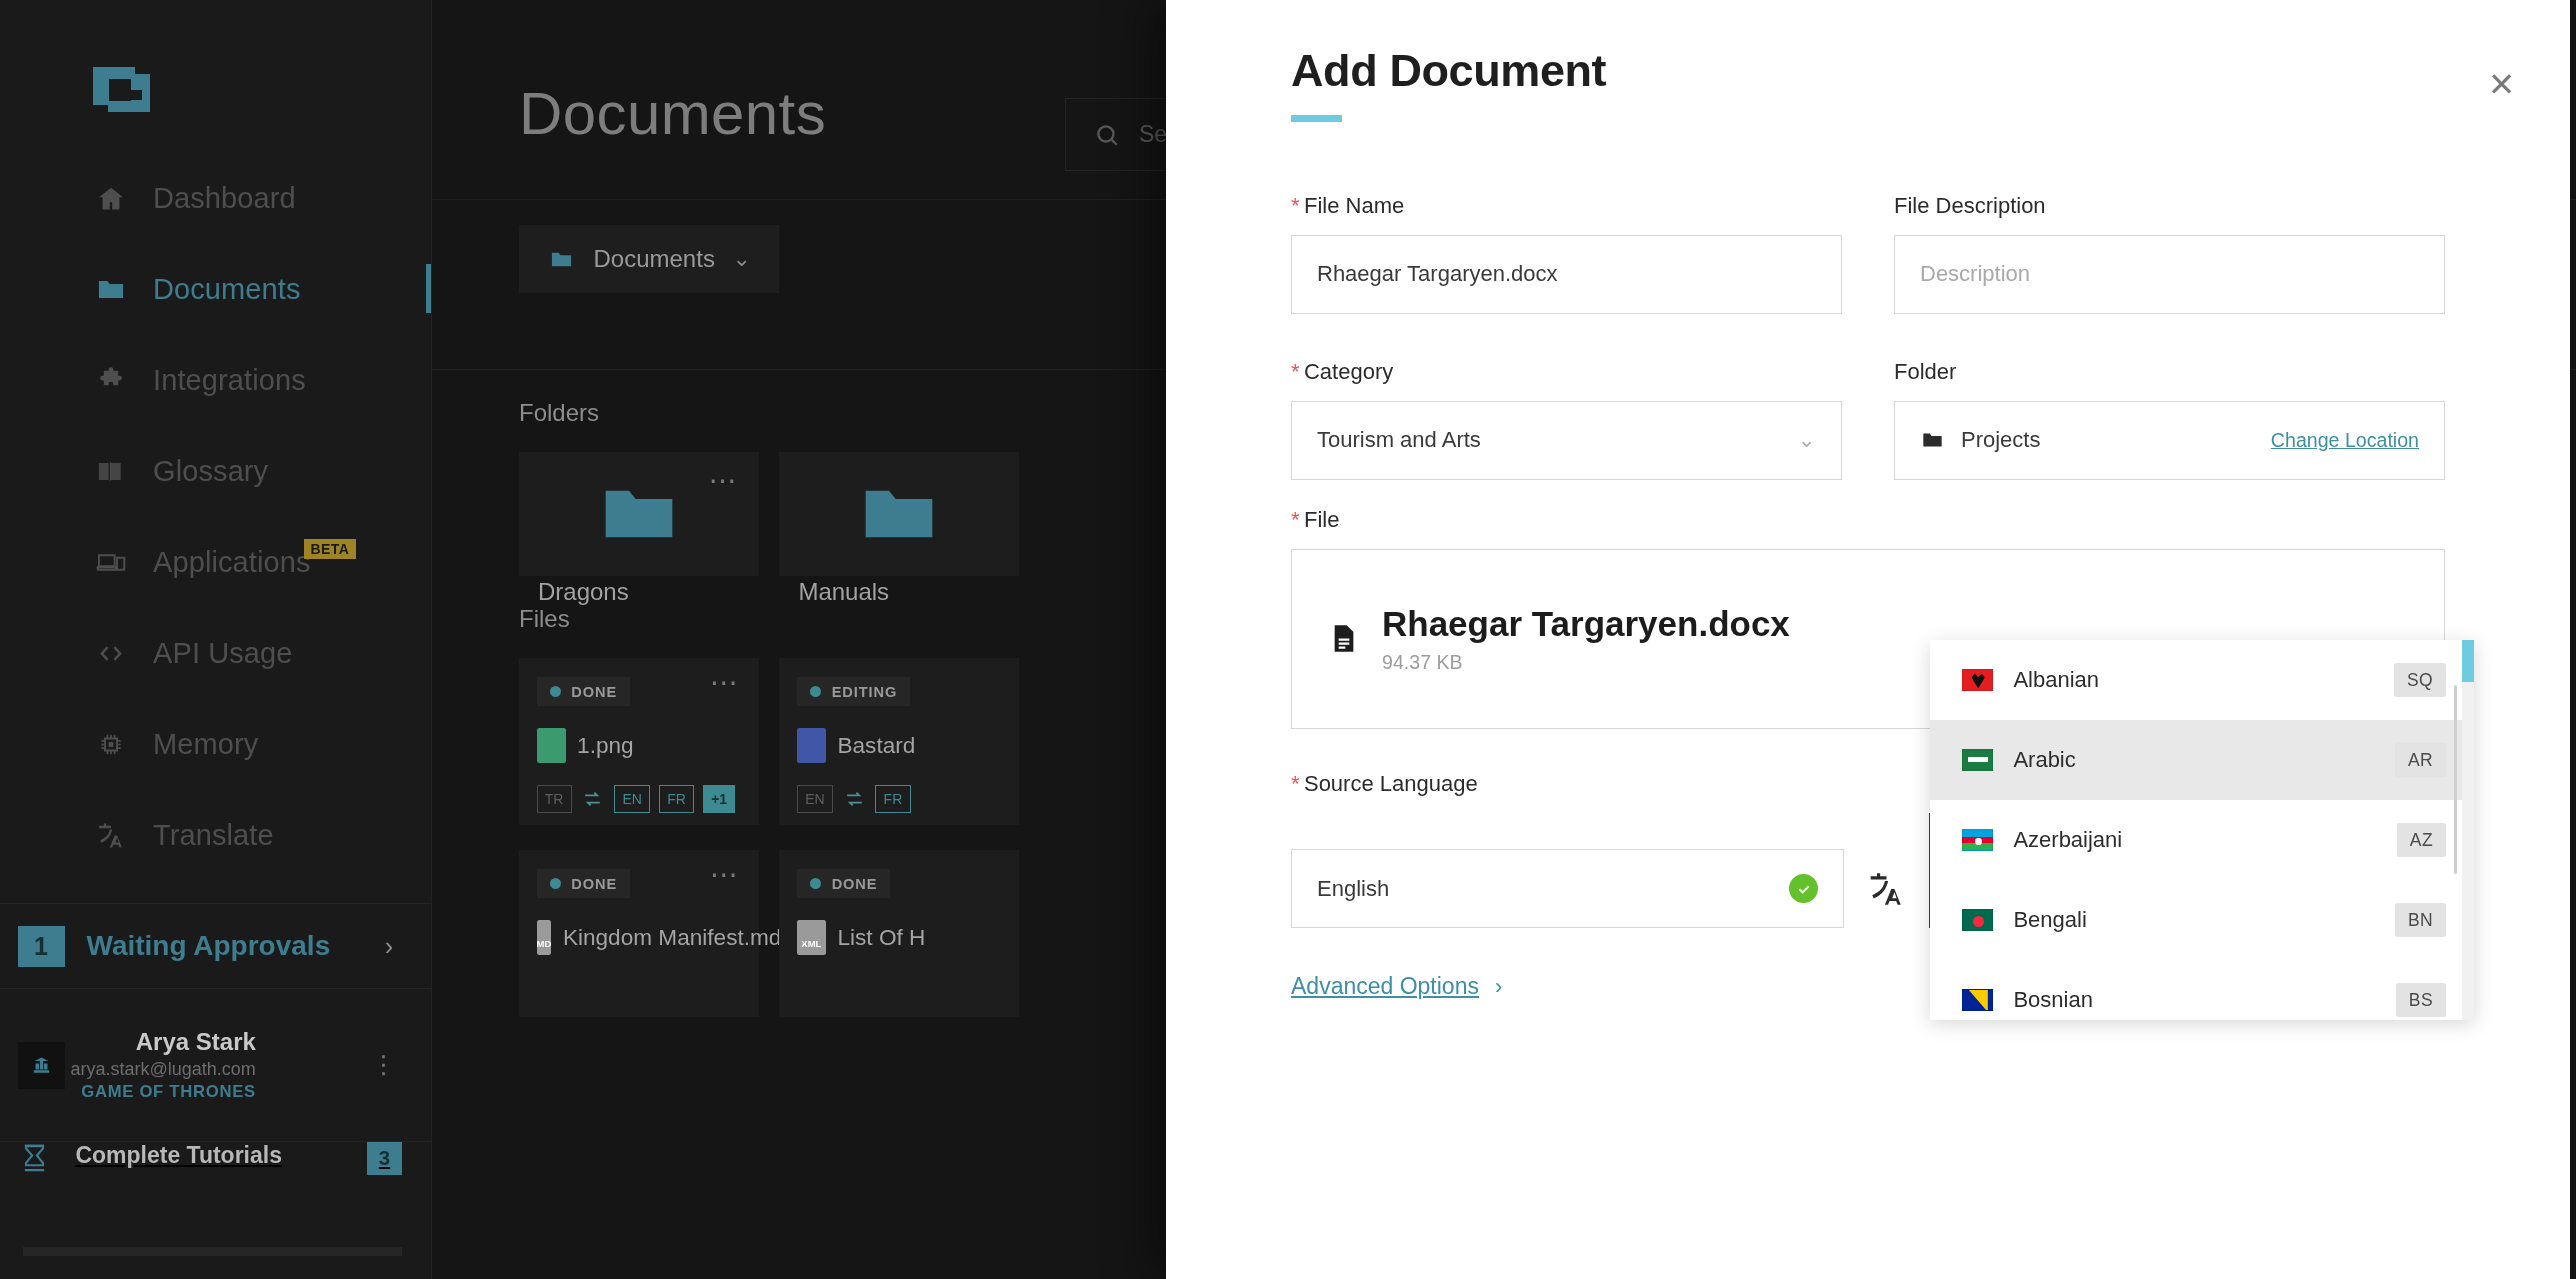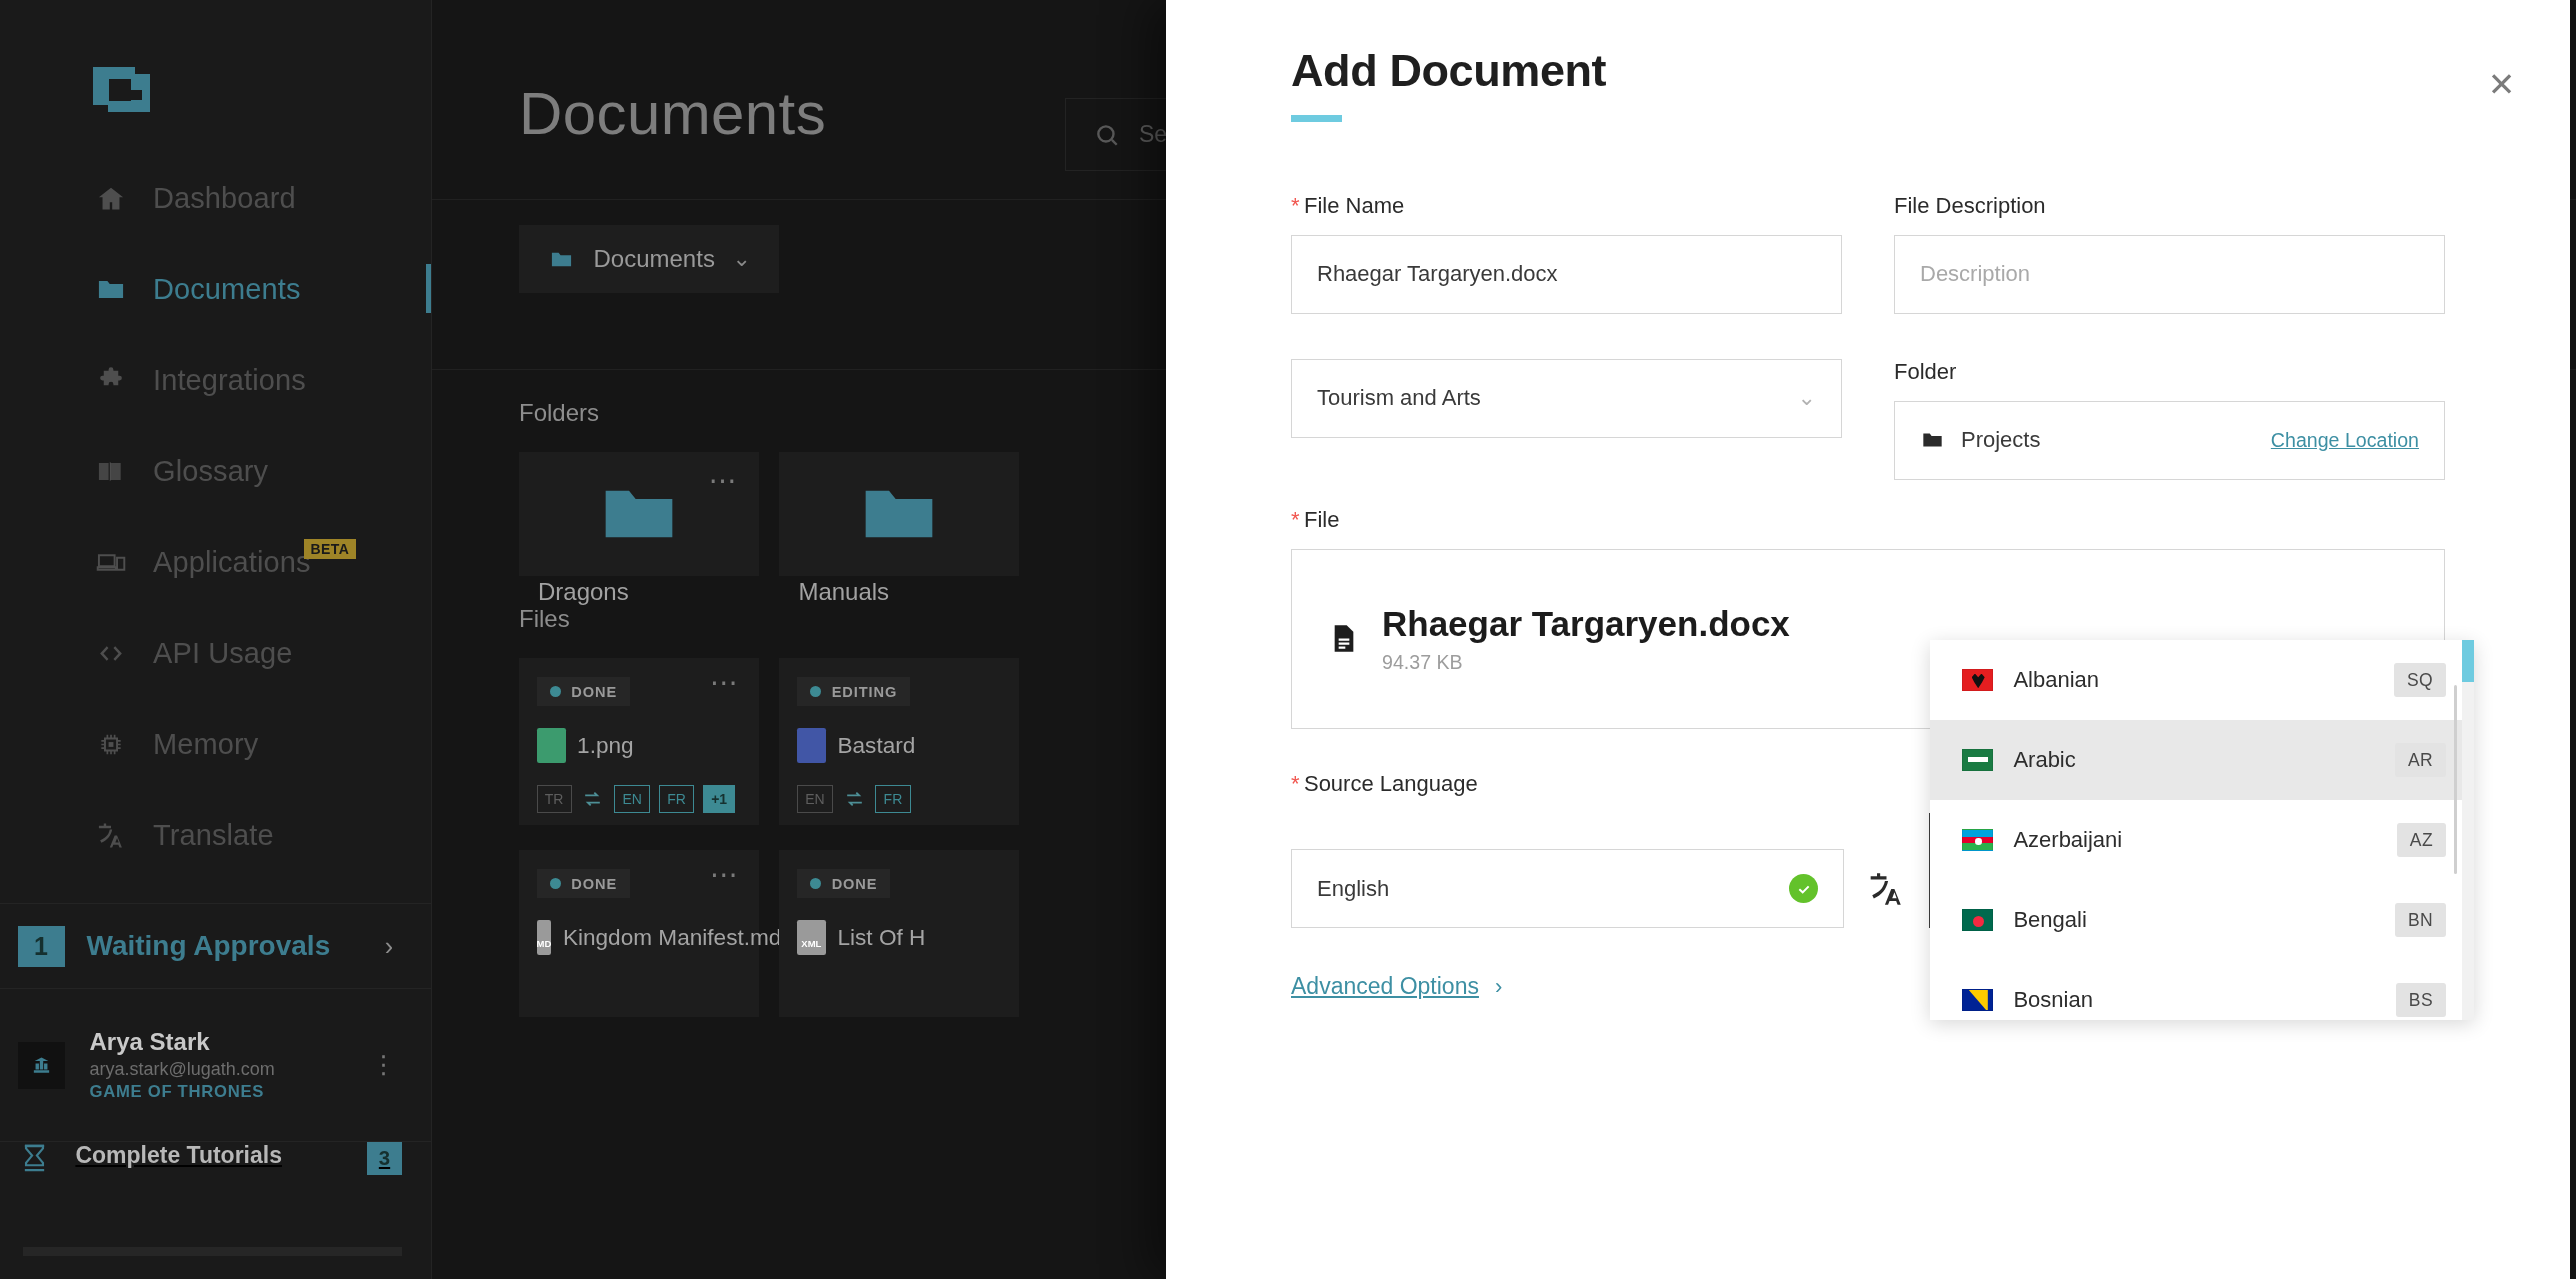--- a/index.html
+++ b/index.html
@@ -52,22 +52,23 @@
     color: #3d7d8f; font-size: 28px; font-weight: bold; gap: 22px;
     margin-top: 22px;
   }
   .approvals .badge {
     width: 47px; height: 41px; background: #3d7d8f; color: #15302f;
     display:flex; align-items:center; justify-content:center; font-size: 25px; font-weight: bold;
   }
   .approvals .chev { margin-left: auto; color: #8c8c8c; font-size: 25px; font-weight: normal;}
 
   .user {
-    display:flex; align-items:center; height: 153px; padding: 0 35px 0 17.5px; gap: 25px;
+    display:flex; align-items:center; height: 153px; padding: 0 35px 0 17.5px; gap: 6px;
     border-bottom: 0.7px solid #242424;
+    text-align: right;
   }
   .user .avatar {
     width: 47px; height: 47px; background:#111; display:flex; align-items:center; justify-content:center;
   }
   .user .avatar svg { width: 25px; height: 20.4px; fill:#3d7d8f; }
   .user .uinfo { display:flex; flex-direction:column; gap: 2.9px; }
   .user .uname { color: #c9c9c9; font-size: 24px; font-weight: bold; }
   .user .umail { color: #6d6d6d; font-size: 18px; }
   .user .uorg  { color: #3d7d8f; font-size: 16.7px; font-weight: bold; letter-spacing: 0.7px;}
   .user .kebab { margin-left:auto; color:#777; font-size: 25px; line-height: .55; letter-spacing:0; }
@@ -515,20 +516,23 @@
         <div class="fld">
           <div class="fld-label">File Description</div>
           <div class="fld-input ph">
             <span>Description</span>
           </div>
         </div>
       </div>
 
       <div class="frm-row" style="margin-top:45px">
         <div class="fld">
+          <div class="fld-label">
+            <span class="req">*</span><span>Category</span>
+          </div>
           <div class="fld-input">
             <span>Tourism and Arts</span>
             <span class="chev-d">⌄</span>
           </div>
         </div>
 
         <div class="fld">
           <div class="fld-label">Folder</div>
           <div class="fld-input">
             <span class="folder-mini">

